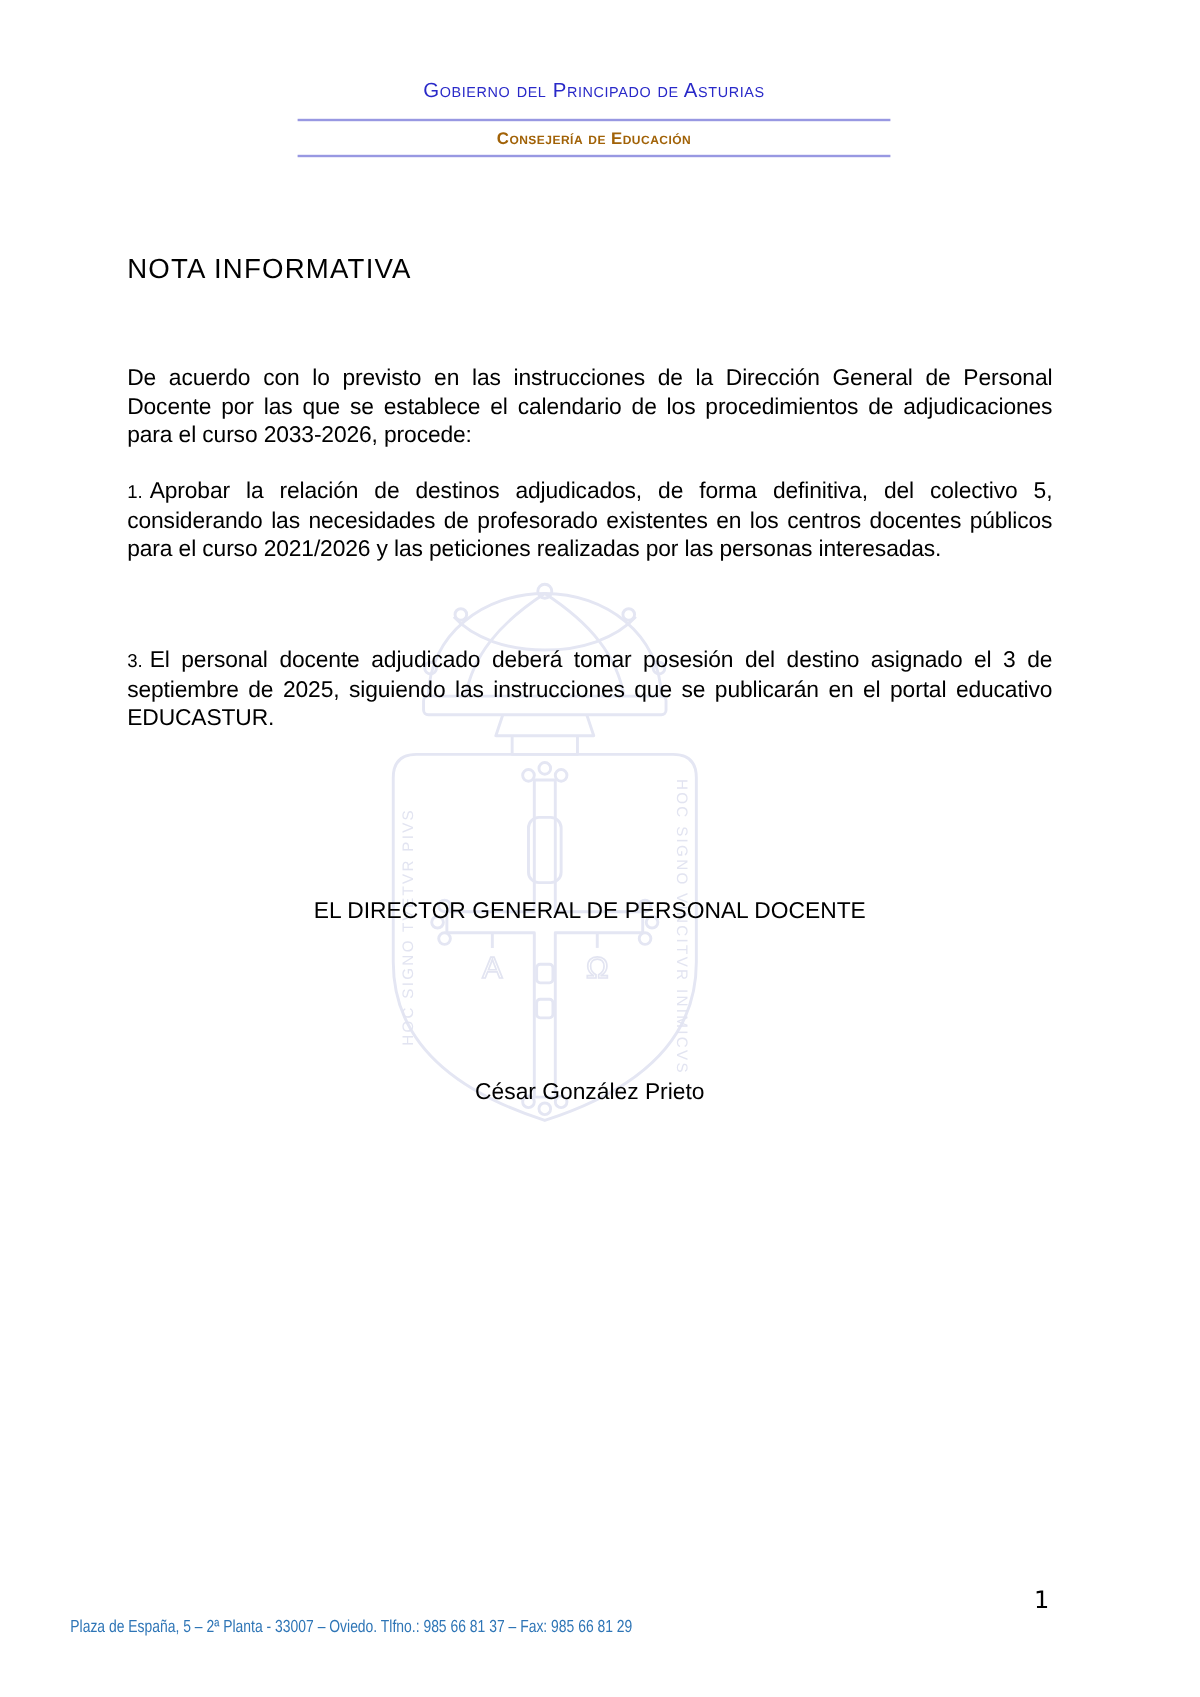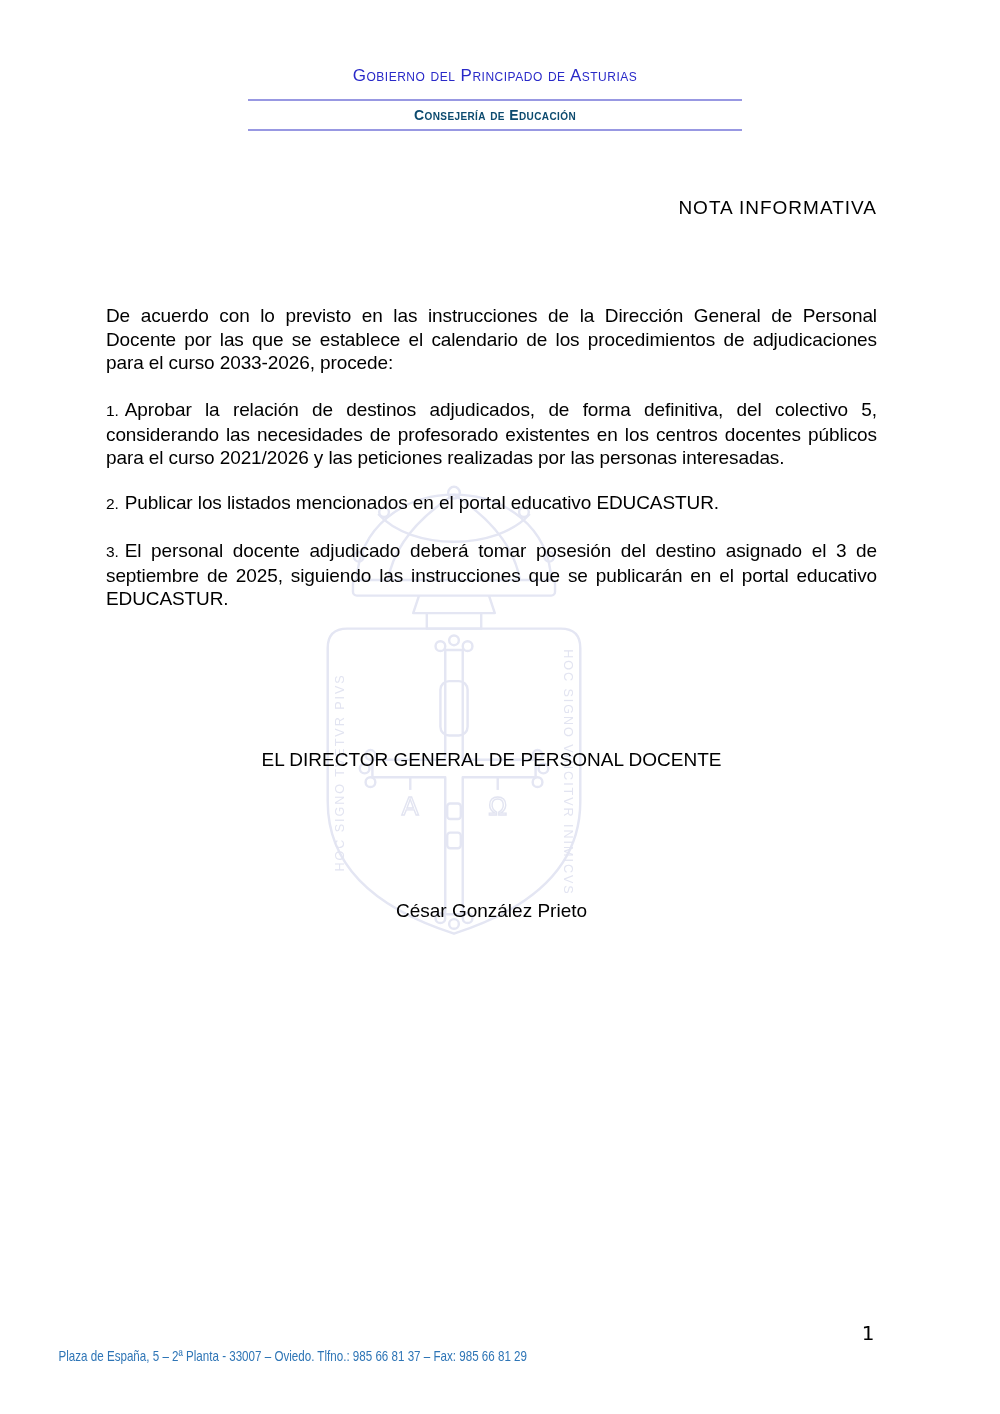--- a/index.html
+++ b/index.html
@@ -17,27 +17,27 @@
   
   .gov {
     position:absolute; top:66px; left:248px; width:494px; text-align:center;
     color:#2929c8; font-variant:small-caps; font-size:17px; letter-spacing:0.5px;
   }
   .rule { position:absolute; left:248px; width:494px; height:0; border-top:2px solid #9898e2; }
   .rule1 { top:99px; }
   .rule2 { top:129px; }
   .dept {
     position:absolute; top:107px; left:248px; width:494px; text-align:center;
-    color:#0c4a6e; font-variant:small-caps; font-size:14px; letter-spacing:0.4px; font-weight:bold;
+    color:#a16207; font-variant:small-caps; font-size:14px; letter-spacing:0.4px; font-weight:bold;
   }
 
   
   .doc-title {
-    position:absolute; top:197px; left:106px; width:771px; text-align:right;
-    font-size:19px; letter-spacing:1px;
+    position:absolute; top:211px; left:106px; width:771px; text-align:left;
+    font-size:23px; letter-spacing:1px;
   }
   .para {
     position:absolute; left:106px; width:771px; margin:0;
     font-size:19px; line-height:23.5px; text-align:justify; letter-spacing:-0.1px;
   }
   .intro { top:304px; }
   .item1 { top:398px; }
   .item2 { top:491px; }
   .item3 { top:539px; }
   .num { font-size:15.5px; margin-right:6px; }
@@ -114,21 +114,20 @@
   <div class="rule rule1"></div>
   <div class="dept">Consejería de Educación</div>
   <div class="rule rule2"></div>
 
   <div class="doc-title">NOTA INFORMATIVA</div>
 
   <p class="para intro">De acuerdo con lo previsto en las instrucciones de la Dirección General de Personal Docente por las que se establece el calendario de los procedimientos de adjudicaciones para el curso 2033-2026, procede:</p>
 
   <p class="para item1"><span class="num">1.</span><span>Aprobar la relación de destinos adjudicados, de forma definitiva, del colectivo 5, considerando las necesidades de profesorado existentes en los centros docentes públicos para el curso 2021/2026 y las peticiones realizadas por las personas interesadas.</span></p>
 
-  <p class="para item2"><span class="num">2.</span><span>Publicar los listados mencionados en el portal educativo EDUCASTUR.</span></p>
 
   <p class="para item3"><span class="num">3.</span><span>El personal docente adjudicado deberá tomar posesión del destino asignado el 3 de septiembre de 2025, siguiendo las instrucciones que se publicarán en el portal educativo EDUCASTUR.</span></p>
 
   <div class="center-line signer-name">César González Prieto</div>
   <div class="center-line signer-title">EL DIRECTOR GENERAL DE PERSONAL DOCENTE</div>
 
   <div class="footer"><span class="footer-inner">Plaza de España, 5 – 2ª Planta - 33007 – Oviedo. Tlfno.: 985 66 81 37 – Fax: 985 66 81 29</span></div>
   <div class="pagenum">1</div>
 
 </div>

